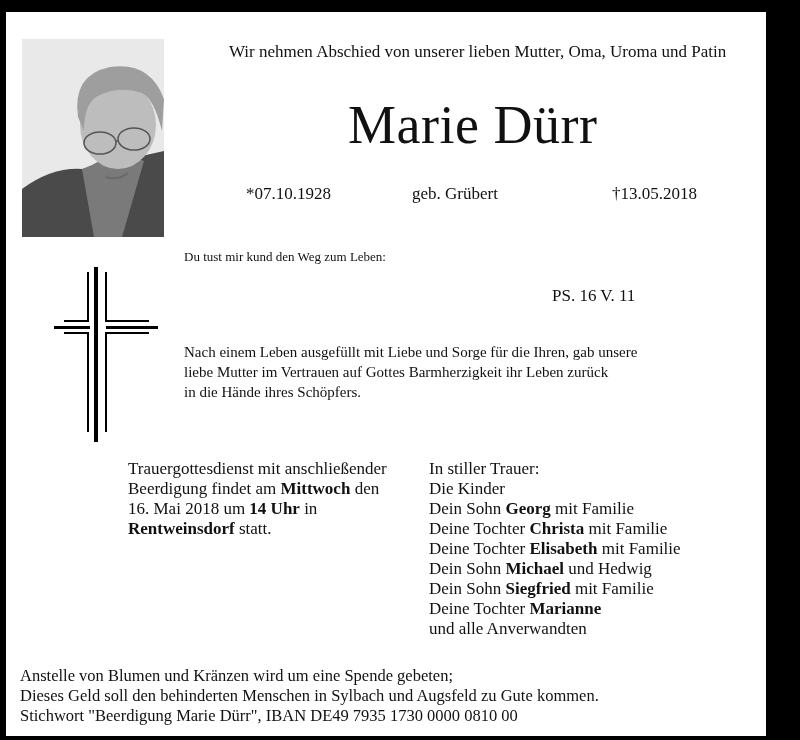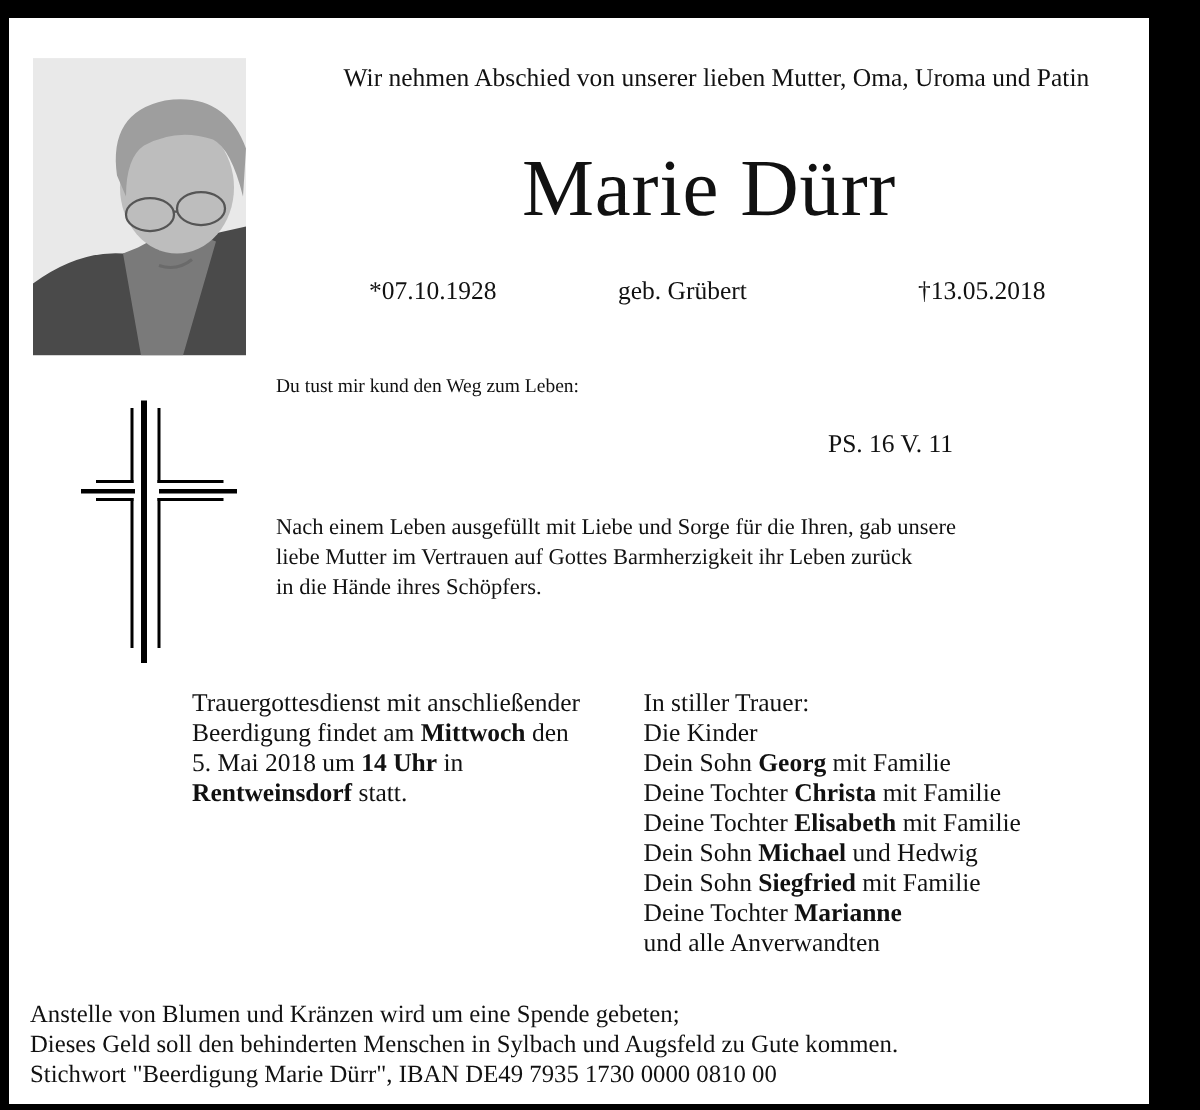--- a/index.html
+++ b/index.html
@@ -96,21 +96,21 @@
   <div class="abs para">
     <span class="line">Nach einem Leben ausgefüllt mit Liebe und Sorge für die Ihren, gab unsere</span>
     <span class="line">liebe Mutter im Vertrauen auf Gottes Barmherzigkeit ihr Leben zurück</span>
     <span class="line">in die Hände ihres Schöpfers.</span>
   </div>
 
 
   <div class="abs funeral">
     <span class="line">Trauergottesdienst mit anschließender</span>
     <span class="line"><span>Beerdigung findet am </span><b>Mittwoch</b><span> den</span></span>
-    <span class="line"><span>5. Mai 2018 um </span><b>14 Uhr</b><span> in</span></span>
+    <span class="line"><span>16. Mai 2018 um </span><b>14 Uhr</b><span> in</span></span>
     <span class="line"><b>Rentweinsdorf</b><span> statt.</span></span>
   </div>
 
   <div class="abs mourners">
     <span class="line">In stiller Trauer:</span>
     <span class="line">Die Kinder</span>
     <span class="line"><span>Dein Sohn </span><b>Georg</b><span> mit Familie</span></span>
     <span class="line"><span>Deine Tochter </span><b>Christa</b><span> mit Familie</span></span>
     <span class="line"><span>Deine Tochter </span><b>Elisabeth</b><span> mit Familie</span></span>
     <span class="line"><span>Dein Sohn </span><b>Michael</b><span> und Hedwig</span></span>

